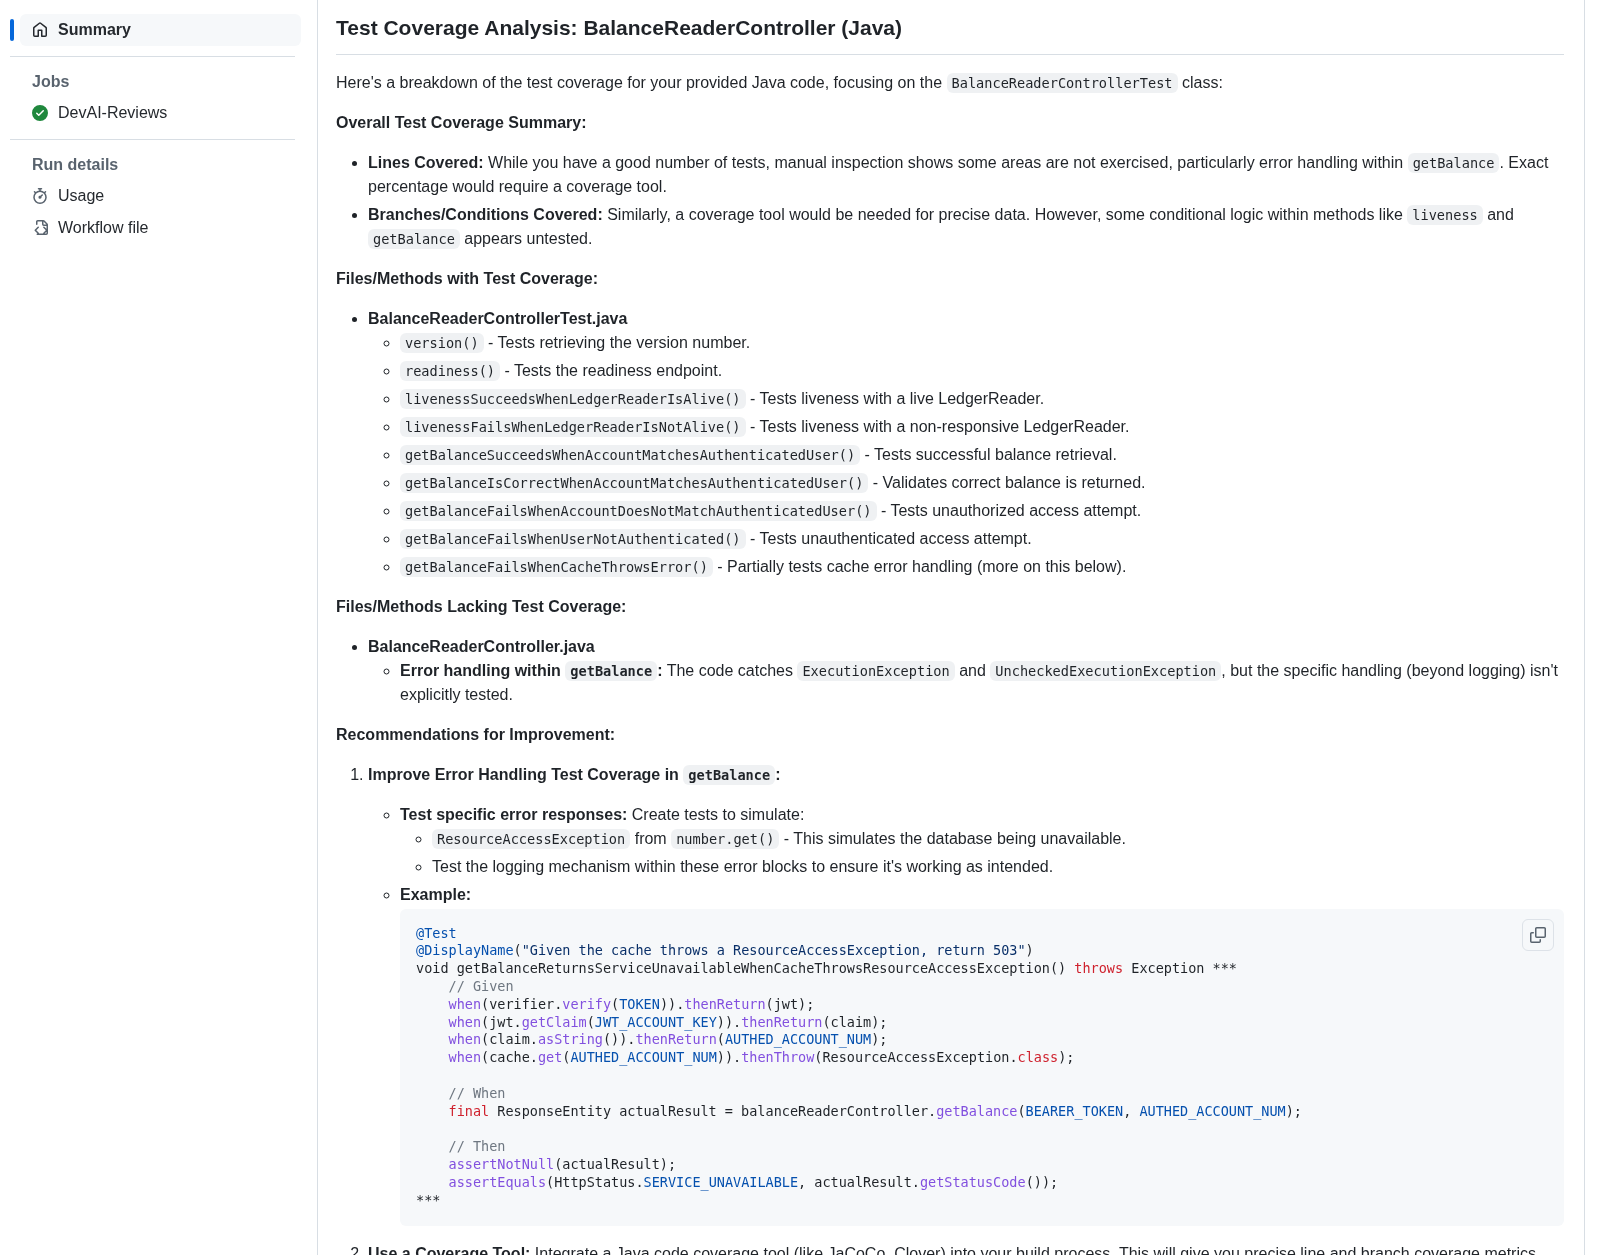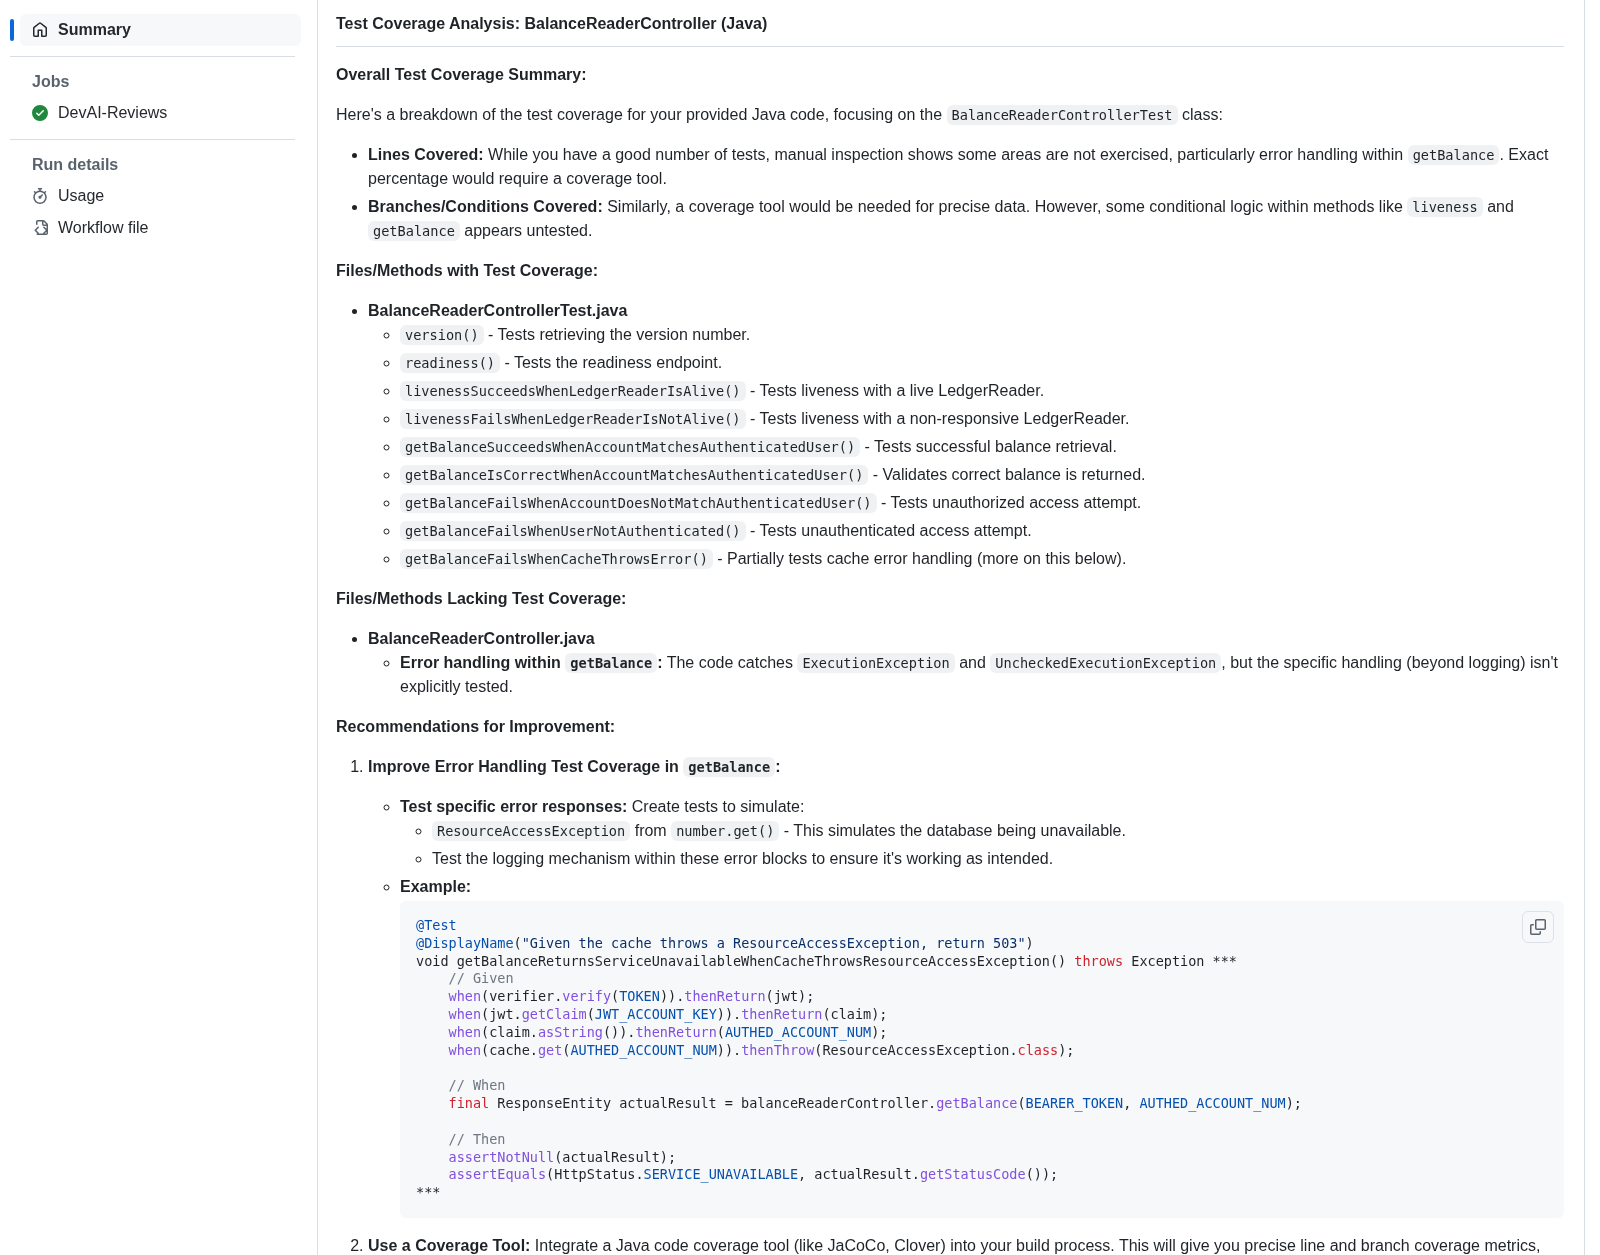--- a/index.html
+++ b/index.html
@@ -39,21 +39,21 @@
   .content {
     flex: 1; margin-right: 15px;
     border-right: 1px solid #d8dee4;
     padding: 12px 20px 24px 18px;
     overflow: hidden;
   }
 
   
   .md { font-size: 16px; line-height: 1.5; color: #1f2328; }
   .md h1 {
-    font-size: 16px; font-weight: 600; margin: 0 0 16px;
+    font-size: 21px; font-weight: 600; margin: 0 0 16px;
     padding-bottom: 10px; border-bottom: 1px solid #d8dee4;
   }
   .md p { margin: 0 0 16px; }
   .md ul, .md ol { margin: 16px 0 16px; padding-left: 2em; }
   .md ul ul { list-style-type: circle; margin: 0; }
   .md li + li { margin-top: 4px; }
   .md ol.loose > li + li { margin-top: 16px; }
   .md p.li-p { margin: 0 0 16px; }
   .md strong { font-weight: 700; }
 
@@ -129,22 +129,22 @@
             <path d="M4 1.75C4 .784 4.784 0 5.75 0h5.586c.464 0 .909.184 1.237.513l2.914 2.914c.329.328.513.773.513 1.237v8.586A1.75 1.75 0 0 1 14.25 15h-9a.75.75 0 0 1 0-1.5h9a.25.25 0 0 0 .25-.25V6h-2.75A1.75 1.75 0 0 1 10 4.25V1.5H5.75a.25.25 0 0 0-.25.25v2.5a.75.75 0 0 1-1.5 0Zm7.5-.188V4.25c0 .138.112.25.25.25h2.688l-.011-.013-2.914-2.914-.013-.011ZM5.72 6.72a.75.75 0 0 1 1.06 1.06L4.31 10.25l2.47 2.47a.75.75 0 1 1-1.06 1.06l-3-3a.75.75 0 0 1 0-1.06l3-3Zm5.62 1.06a.75.75 0 1 1 1.06-1.06l3 3a.75.75 0 0 1 0 1.06l-3 3a.75.75 0 1 1-1.06-1.06l2.47-2.47Z"></path>
           </svg>
       </span>
       <span>Workflow file</span>
     </div>
   </aside>
 
   <main class="content">
     <div class="md" id="md-root">
       <h1>Test Coverage Analysis: BalanceReaderController (Java)</h1>
-    <p><strong>Overall Test Coverage Summary:</strong></p>
-        <p>Here's a breakdown of the test coverage for your provided Java code, focusing on the <code class="ic">BalanceReaderControllerTest</code> class:</p>
+    <p>Here's a breakdown of the test coverage for your provided Java code, focusing on the <code class="ic">BalanceReaderControllerTest</code> class:</p>
+        <p><strong>Overall Test Coverage Summary:</strong></p>
         <ul>
           <li><strong>Lines Covered:</strong> While you have a good number of tests, manual inspection shows some areas are not exercised, particularly error handling within <code class="ic">getBalance</code>. Exact percentage would require a coverage tool.</li>
           <li><strong>Branches/Conditions Covered:</strong> Similarly, a coverage tool would be needed for precise data. However, some conditional logic within methods like <code class="ic">liveness</code> and <code class="ic">getBalance</code> appears untested.</li>
         </ul>
         <p><strong>Files/Methods with Test Coverage:</strong></p>
         <ul>
           <li><strong>BalanceReaderControllerTest.java</strong><ul>
               <li><code class="ic">version()</code> - Tests retrieving the version number.</li>
               <li><code class="ic">readiness()</code> - Tests the readiness endpoint.</li>
               <li><code class="ic">livenessSucceedsWhenLedgerReaderIsAlive()</code> - Tests liveness with a live LedgerReader.</li>

